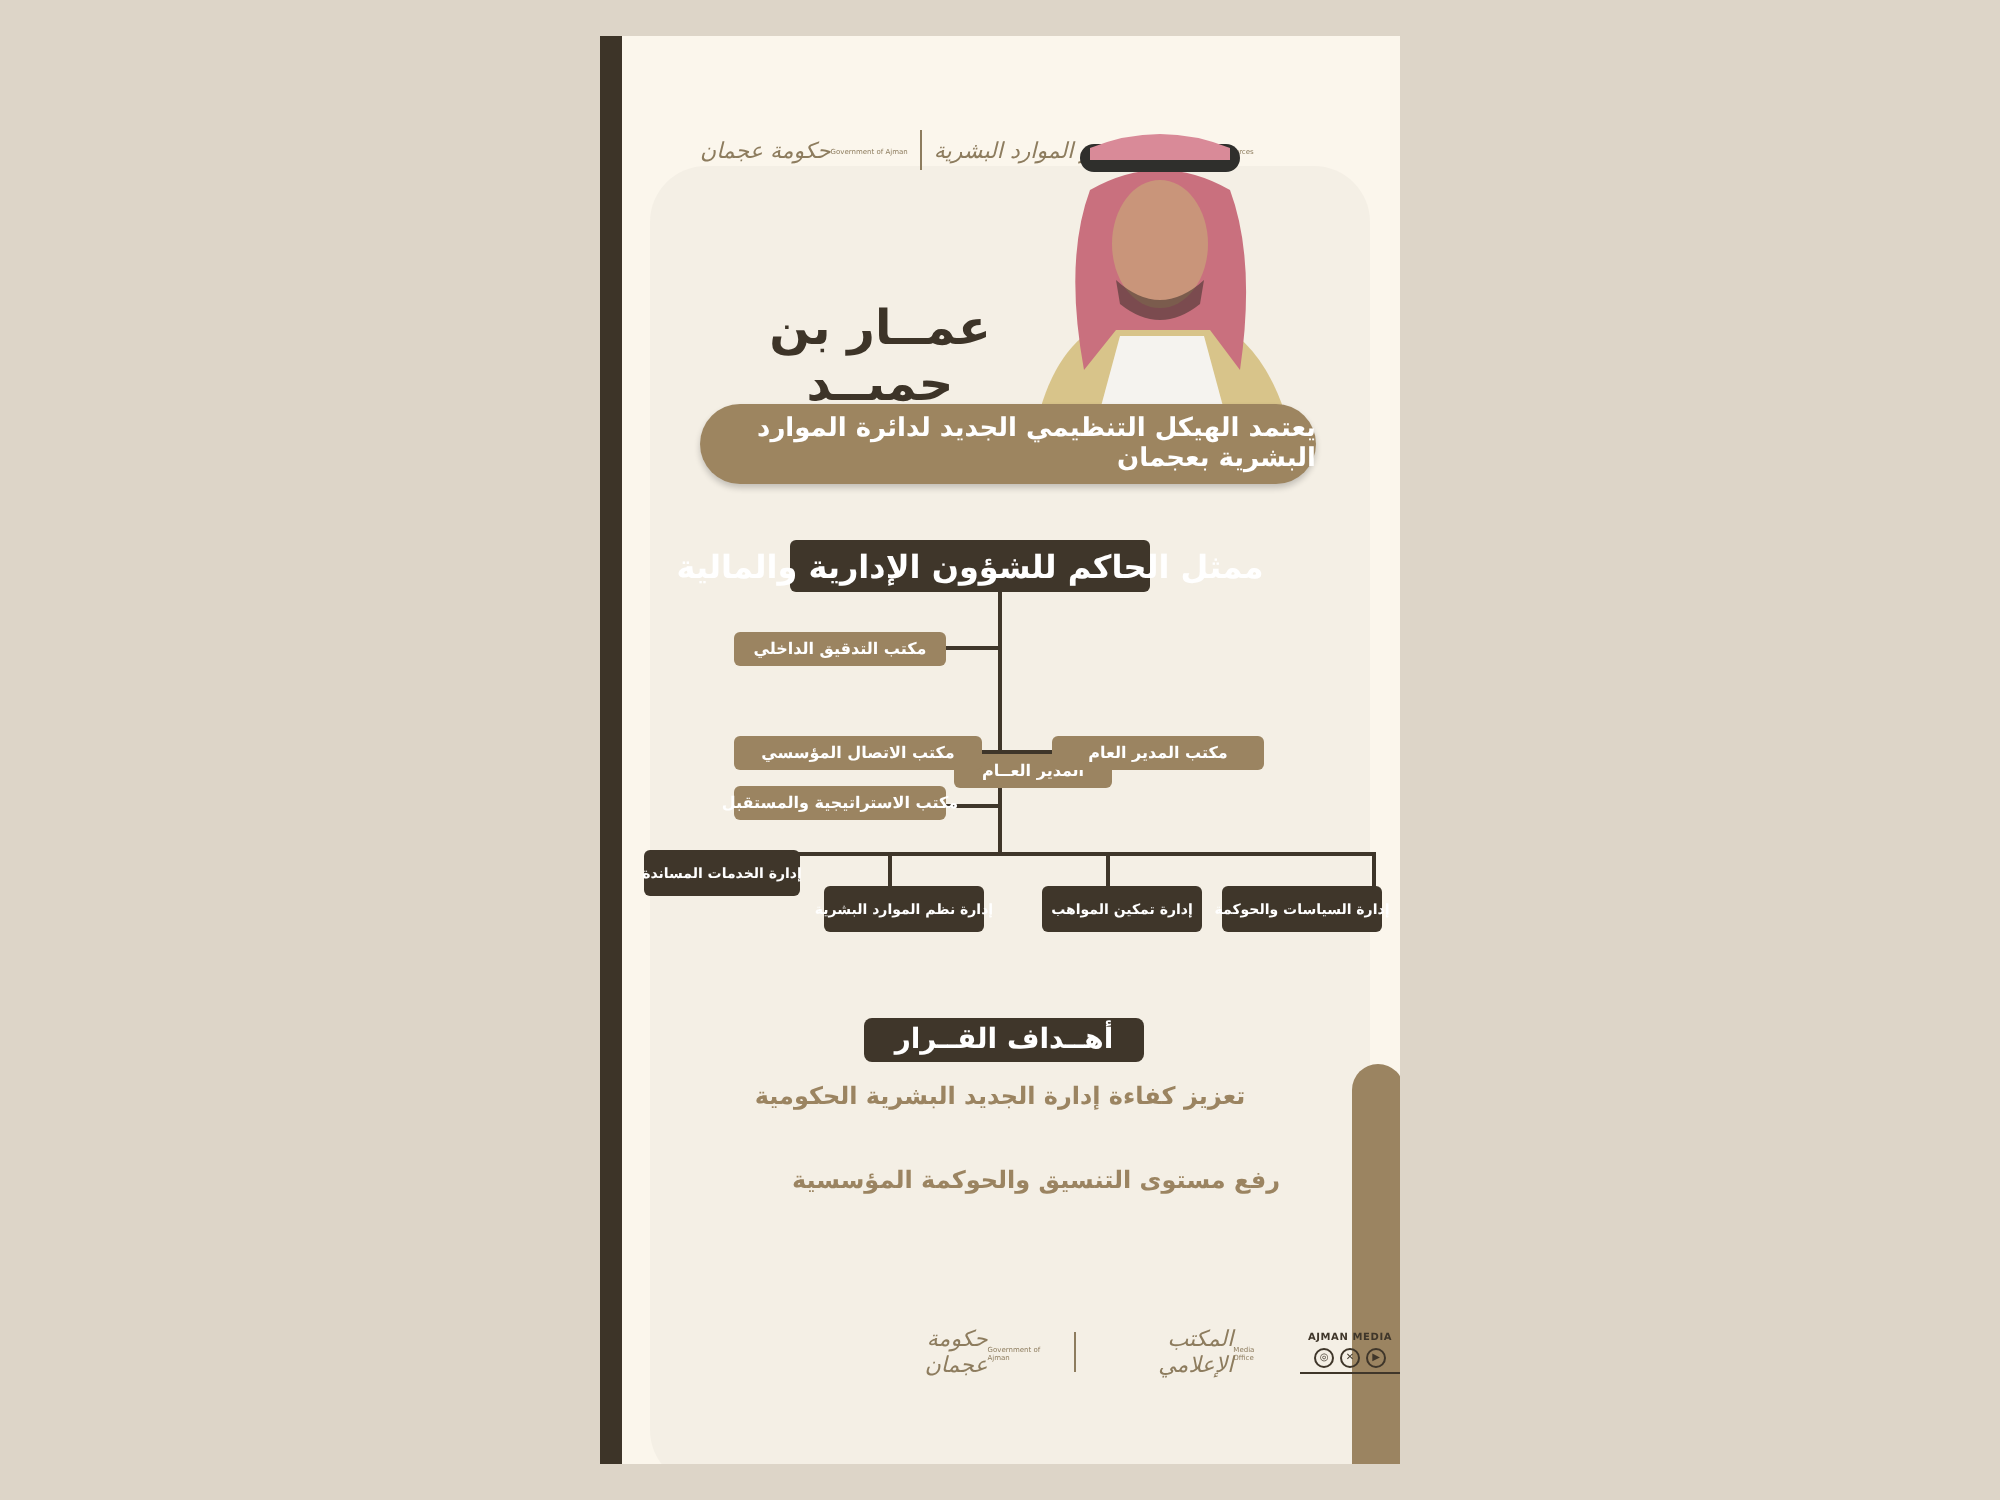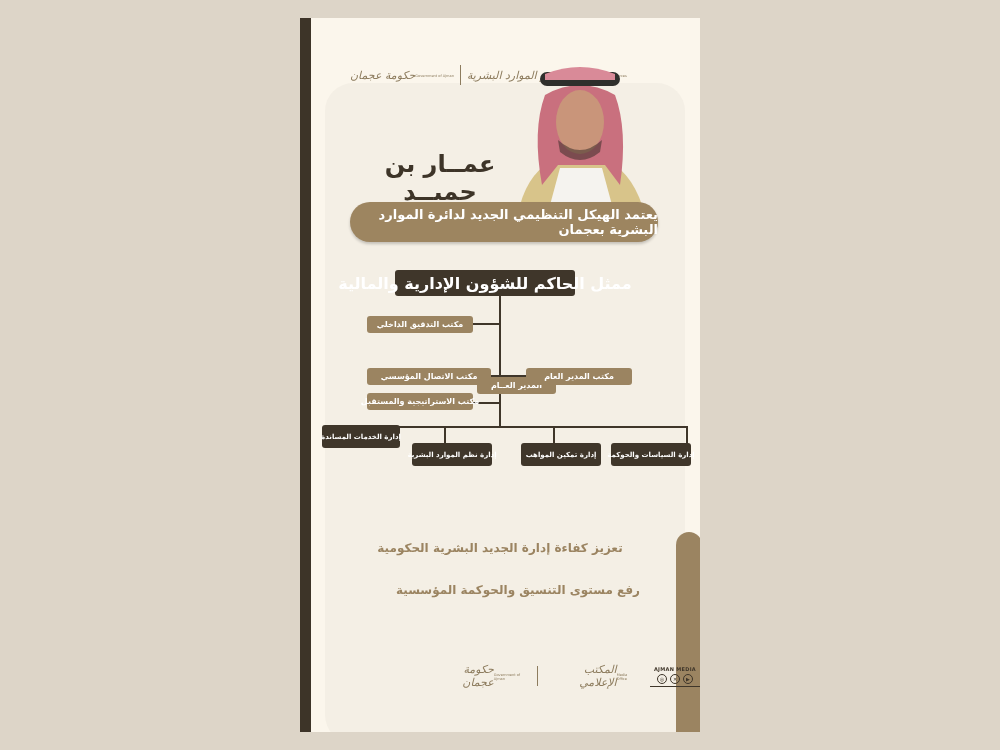--- a/index.html
+++ b/index.html
@@ -117,20 +117,21 @@
   <div class="box gold" style="left:177px;top:324px;width:79px;height:17px;font-size:8px;margin-top:35px;">المدير العــام</div>
   <div class="box gold" style="left:67px;top:350px;width:124px;height:17px;font-size:8px;">مكتب الاتصال المؤسسي</div>
   <div class="box gold" style="left:226px;top:350px;width:106px;height:17px;font-size:8px;">مكتب المدير العام</div>
   <div class="box gold" style="left:67px;top:375px;width:106px;height:17px;font-size:8px;">مكتب الاستراتيجية والمستقبل</div>
 
   <div class="box dark" style="left:22px;top:407px;width:78px;height:23px;font-size:7px;">إدارة الخدمات المساندة</div>
   <div class="box dark" style="left:112px;top:425px;width:80px;height:23px;font-size:7px;">إدارة نظم الموارد البشرية</div>
   <div class="box dark" style="left:221px;top:425px;width:80px;height:23px;font-size:7px;">إدارة تمكين المواهب</div>
   <div class="box dark" style="left:311px;top:425px;width:80px;height:23px;font-size:7px;">إدارة السياسات والحوكمة</div>
 
+  <div class="goals-title">أهــداف القــرار</div>
   <div class="goal" style="top:523px;">تعزيز كفاءة إدارة الجديد البشرية الحكومية</div>
   <div class="goal" style="top:565px;text-align:right;">رفع مستوى التنسيق والحوكمة المؤسسية</div>
 
   <div class="right-pill"></div>
 
   <div class="footer">
     <div class="logo-block">
       <span class="logo-ar">حكومة عجمان</span>
       <span class="logo-en">Government of Ajman</span>
     </div>

